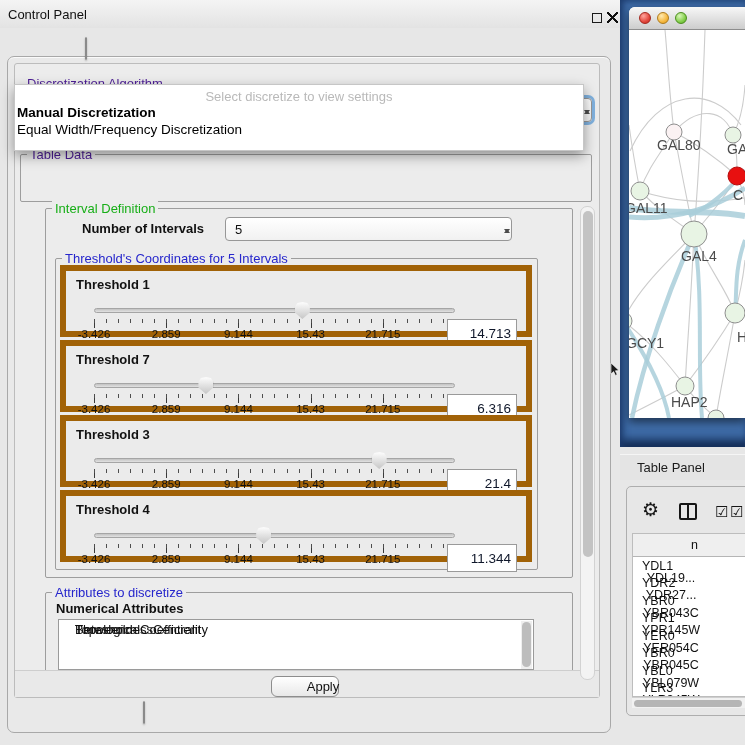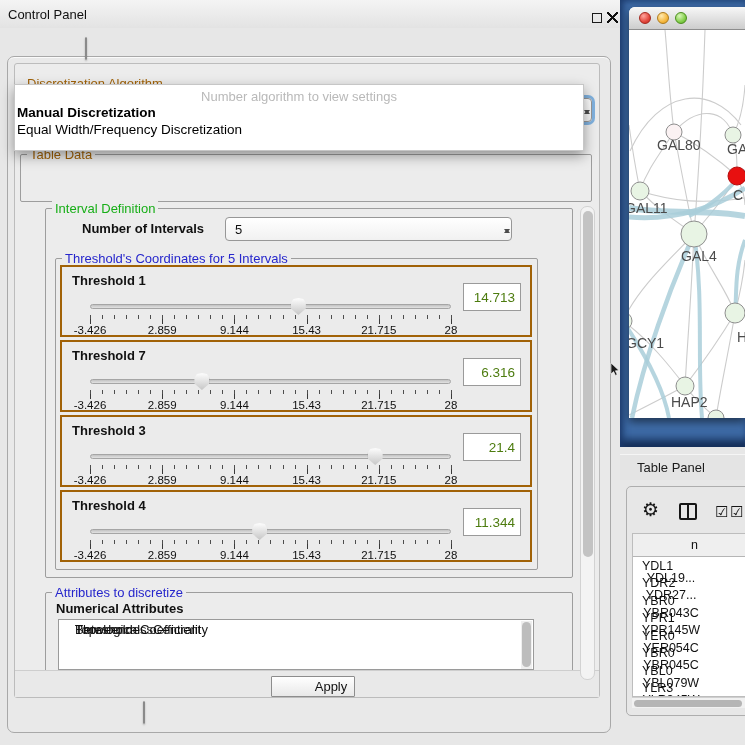--- a/index.html
+++ b/index.html
@@ -28,21 +28,21 @@
   .segbar .seg.sel{background:#757575;color:#dedede;border-left-color:#616161;}
   #topTabs{left:85px;top:37px;}
   #bottomTabs{left:143px;top:701px;}
   #bottomTabs .seg{font-weight:bold;}
 
   
   .group{border:1px solid #9d9d9d;border-radius:2px;}
   .gt{top:-8px;left:6px;background:#ececec;padding:0 3px;font-size:13px;white-space:nowrap;}
   .gt.green{color:#17ae17;}
   .gt.blue{color:#2626cc;}
-  .gt.dark{color:#a16207;}
+  .gt.dark{color:#4c1d95;}
 
   
   .combo{background:linear-gradient(#ffffff,#f1f1f1);border:1px solid #979797;border-radius:4px;
          font-size:13px;display:flex;align-items:center;padding:0 24px 0 9px;white-space:nowrap;overflow:hidden;}
   .combo .arrows{position:absolute;right:7px;top:50%;transform:translateY(-50%);display:flex;flex-direction:column;gap:2px;}
   .combo .arrows i{position:relative;width:0;height:0;border-left:3.5px solid transparent;border-right:3.5px solid transparent;display:block;}
   .combo .arrows i.up{border-bottom:4px solid #4d4d4d;}
   .combo .arrows i.dn{border-top:4px solid #4d4d4d;}
   #algoCombo{left:26px;top:98px;width:566px;height:24px;z-index:4;
              box-shadow:0 0 0 3px rgba(92,158,218,.75);}
@@ -50,44 +50,44 @@
   #numIntCombo{left:225px;top:217px;width:287px;height:24px;z-index:3;}
 
   
   .popup{left:14px;top:84px;width:570px;height:67px;background:#fff;border:1px solid #c6c6c6;
          box-shadow:0 5px 12px rgba(0,0,0,.38);z-index:30;}
   .popup .hint{left:0;top:4px;width:100%;text-align:center;font-size:13px;color:#b9b9b9;}
   .popup .item{left:2px;font-size:13.5px;color:#000;white-space:nowrap;}
 
   
   .lbl-bold{font-weight:bold;font-size:13px;white-space:nowrap;text-align:center;}
-  .thr-panel{left:60px;width:472px;height:72px;border:2px solid #a16207;background:#ebebeb;}
+  .thr-panel{left:60px;width:472px;height:72px;border:6px solid #a16207;background:#ebebeb;}
   .thr-label{left:10px;top:6px;font-weight:bold;font-size:13px;}
   .track{left:28px;top:37px;width:361px;height:5px;border:1px solid #a5a5a5;border-radius:3px;
          background:linear-gradient(#c2c2c2,#e2e2e2);}
   .thumb{top:31px;width:15px;height:17px;background:linear-gradient(#fdfdfd,#c6c6c6);
          clip-path:polygon(50% 100%,0 62%,0 30%,16% 6%,50% 0,84% 6%,100% 30%,100% 62%);
          filter:drop-shadow(0 0 1px #777);}
   .ticks{left:28px;top:48px;width:362px;height:9px;background-repeat:no-repeat;
     background-image:
       repeating-linear-gradient(to right,#4d4d4d 0 1px,transparent 1px 12.033px),
       repeating-linear-gradient(to right,#3a3a3a 0 1px,transparent 1px 72.2px);
     background-size:362px 4px,362px 9px;}
   .tick-lab{top:57px;transform:translateX(-50%);font-size:11.5px;color:#101010;white-space:nowrap;}
-  .thr-value{right:9px;top:16px;width:58px;height:28px;border:1px solid #9a9a9a;background:#fff;
-             font-family:"Liberation Sans",sans-serif;font-size:13.5px;text-align:right;padding:0 5px;color:#4d7c0f;}
+  .thr-value{right:9px;top:48px;width:70px;height:28px;border:1px solid #9a9a9a;background:#fff;
+             font-family:"Liberation Sans",sans-serif;font-size:13.5px;text-align:right;padding:0 5px;color:#0f172a;}
 
   
   .attr-list{left:58px;top:619px;width:476px;height:51px;background:#fff;border:1px solid #9a9a9a;overflow:hidden;z-index:2;}
   .attr-item{position:relative;font-size:13px;padding:2px 0 2px 16px;height:18px;white-space:nowrap;}
   .vscroll-mini{right:1px;top:1px;width:11px;height:48px;background:#efefef;}
   .vscroll-mini .th{left:1px;top:1px;width:9px;height:45px;background:#bdbdbd;border-radius:5px;}
 
   .apply-bar{left:15px;top:670px;width:584px;height:27px;background:#e9e9e9;border-top:1px solid #cecece;z-index:2;}
-  .apply-btn{left:256px;top:5px;width:84px;height:21px;border:1px solid #8d8d8d;border-radius:1px;
+  .apply-btn{left:256px;top:5px;width:68px;height:21px;border:1px solid #8d8d8d;border-radius:6px;
              background:linear-gradient(#ffffff,#e8e8e8);font-size:13px;display:flex;align-items:center;justify-content:center;padding-left:36px;}
 
   
   .vscroll{left:580px;top:206px;width:15px;height:474px;background:#f3f3f3;border:1px solid #d2d2d2;border-radius:7px;z-index:6;}
   .vscroll .th{left:1.5px;top:4px;width:10px;height:346px;background:#c3c3c3;border-radius:6px;}
 
   
   .blue-frame{left:620px;top:0;width:125px;height:447px;background:#3e6ba6;
       box-shadow:inset 5px 0 7px -2px #1c3a6b, inset 0 5px 5px -3px #2b5187, inset 0 -12px 10px -5px #122a52;}
   .mac-win{left:629px;top:7px;width:116px;height:411px;border-radius:6px 0 0 0;overflow:hidden;
@@ -149,21 +149,21 @@
   <div class="gt dark" style="left:24px;top:76px;z-index:2;background:transparent">Discretization Algorithm</div>
   <div class="combo" id="algoCombo">
     <span></span>
     <span class="arrows">
         <i class="up"></i>
         <i class="dn"></i>
       </span>
   </div>
 
   <div class="popup">
-    <div class="hint">Number algorithm to view settings</div>
+    <div class="hint">Select discretize to view settings</div>
     <div id="popupItems" style="position:static">
         <div class="item" style="top: 20px; font-weight: bold;">Manual Discretization</div>
         <div class="item" style="top: 37px;">Equal Width/Frequency Discretization</div>
       </div>
   </div>
 
   <div class="group" style="left:20px;top:154px;width:572px;height:48px;z-index:2">
     <span class="gt dark">Table Data</span>
   </div>
 

